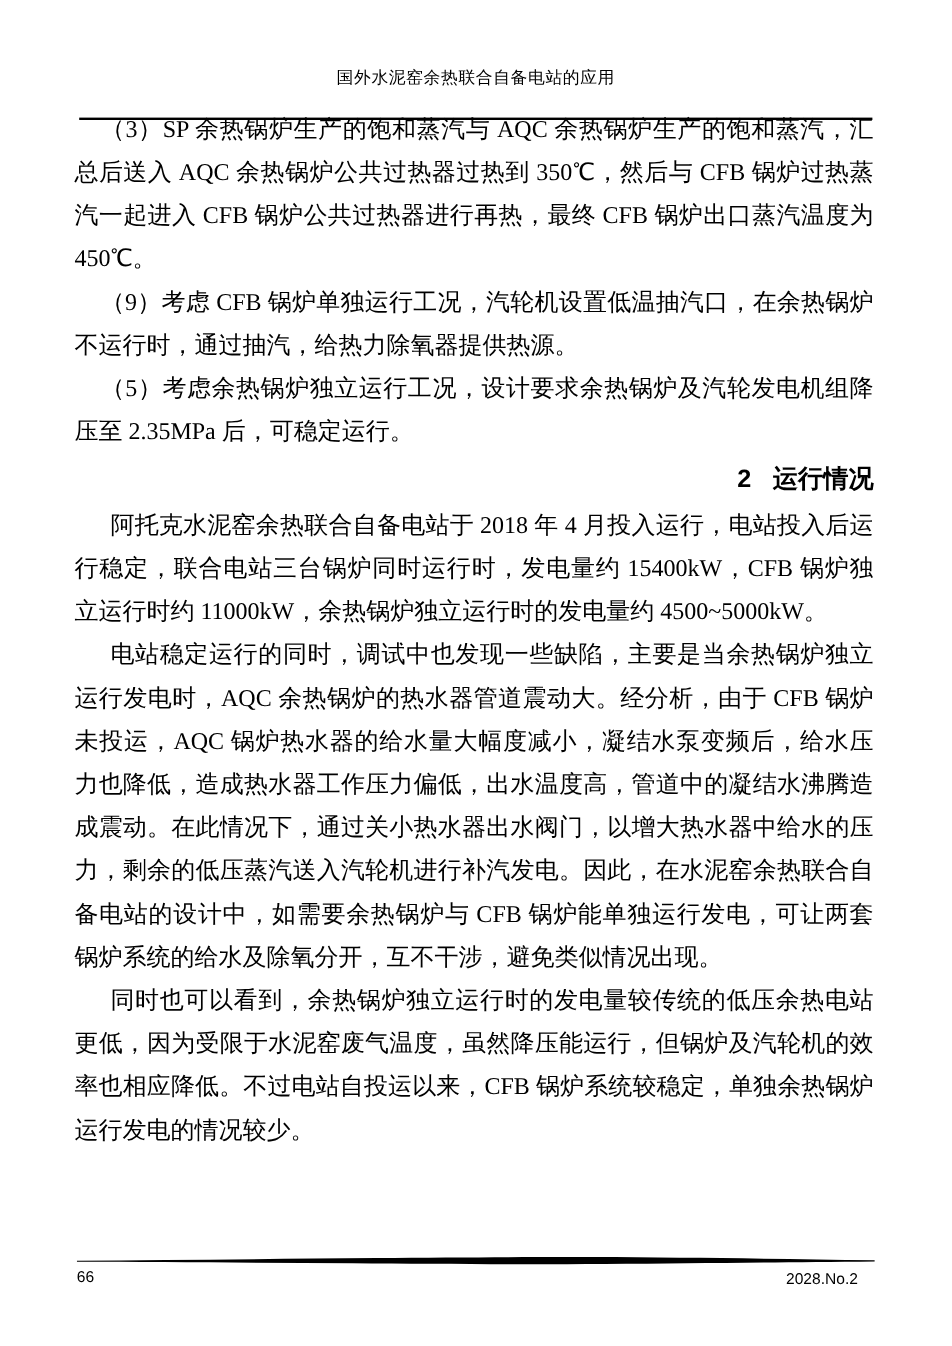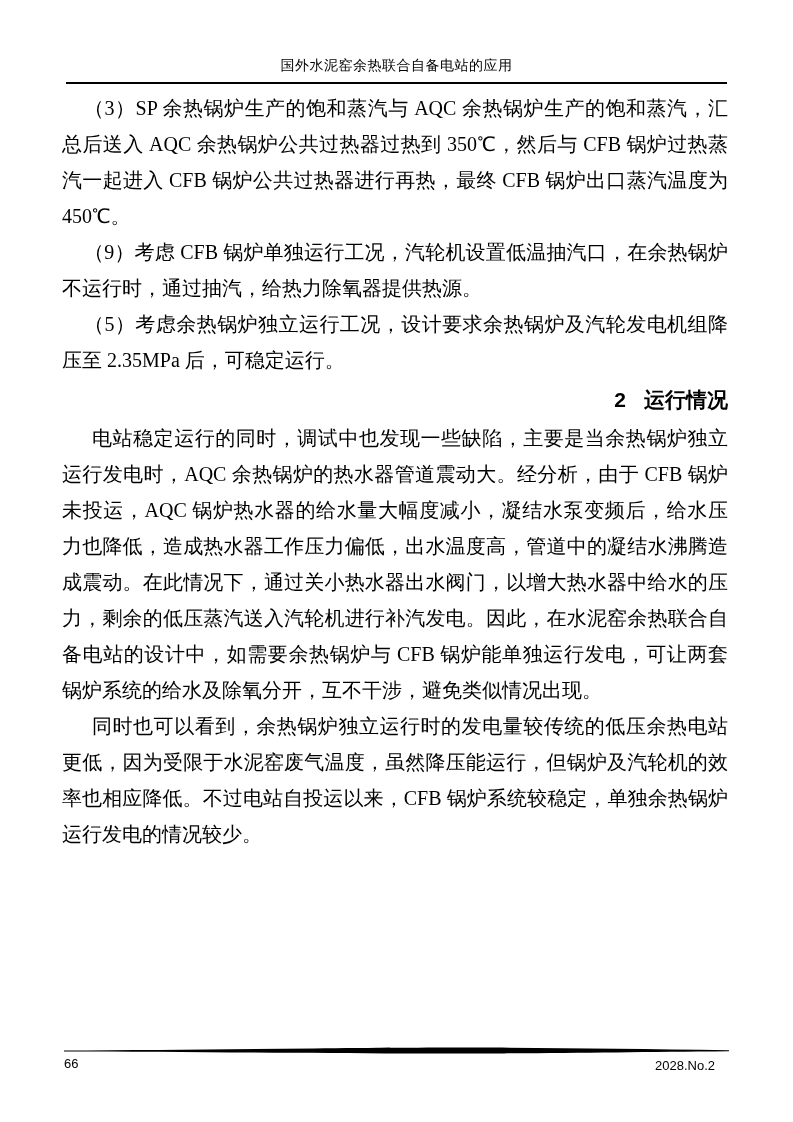--- a/index.html
+++ b/index.html
@@ -17,21 +17,21 @@
     font-family: "Liberation Serif", serif;
   }
   
   .header {
     position: absolute;
     top: 57px;
     left: 66px;
     right: 66px;
     text-align: center;
     border-bottom: 2px solid #000000;
-    padding-bottom: 7px;
+    padding-bottom: 23px;
   }
   .header-title {
     font-size: 14px;
     letter-spacing: 0.5px;
     line-height: 18px;
   }
   
   .content {
     position: absolute;
     top: 90px;
@@ -106,20 +106,21 @@
 
   <div class="content">
     <p class="num-para">（3）SP 余热锅炉生产的饱和蒸汽与 AQC 余热锅炉生产的饱和蒸汽，汇总后送入 AQC 余热锅炉公共过热器过热到 350℃，然后与 CFB 锅炉过热蒸汽一起进入 CFB 锅炉公共过热器进行再热，最终 CFB 锅炉出口蒸汽温度为 450℃。</p>
     <p class="num-para">（9）考虑 CFB 锅炉单独运行工况，汽轮机设置低温抽汽口，在余热锅炉不运行时，通过抽汽，给热力除氧器提供热源。</p>
     <p class="num-para">（5）考虑余热锅炉独立运行工况，设计要求余热锅炉及汽轮发电机组降压至 2.35MPa 后，可稳定运行。</p>
 
     <h2 class="heading">
       <span class="h-num">2</span><span class="h-title">运行情况</span>
     </h2>
 
+    <p>阿托克水泥窑余热联合自备电站于 2018 年 4 月投入运行，电站投入后运行稳定，联合电站三台锅炉同时运行时，发电量约 15400kW，CFB 锅炉独立运行时约 11000kW，余热锅炉独立运行时的发电量约 4500~5000kW。</p>
     <p>电站稳定运行的同时，调试中也发现一些缺陷，主要是当余热锅炉独立运行发电时，AQC 余热锅炉的热水器管道震动大。经分析，由于 CFB 锅炉未投运，AQC 锅炉热水器的给水量大幅度减小，凝结水泵变频后，给水压力也降低，造成热水器工作压力偏低，出水温度高，管道中的凝结水沸腾造成震动。在此情况下，通过关小热水器出水阀门，以增大热水器中给水的压力，剩余的低压蒸汽送入汽轮机进行补汽发电。因此，在水泥窑余热联合自备电站的设计中，如需要余热锅炉与 CFB 锅炉能单独运行发电，可让两套锅炉系统的给水及除氧分开，互不干涉，避免类似情况出现。</p>
     <p>同时也可以看到，余热锅炉独立运行时的发电量较传统的低压余热电站更低，因为受限于水泥窑废气温度，虽然降压能运行，但锅炉及汽轮机的效率也相应降低。不过电站自投运以来，CFB 锅炉系统较稳定，单独余热锅炉运行发电的情况较少。</p>
   </div>
 
   <div class="footer">
     <div class="footer-bar">
       <svg viewBox="0 0 665 9" preserveAspectRatio="none" aria-hidden="true">
         <path fill="#000000" d="
           M0,4.6
           C 80,4.0 160,3.2 250,2.4

